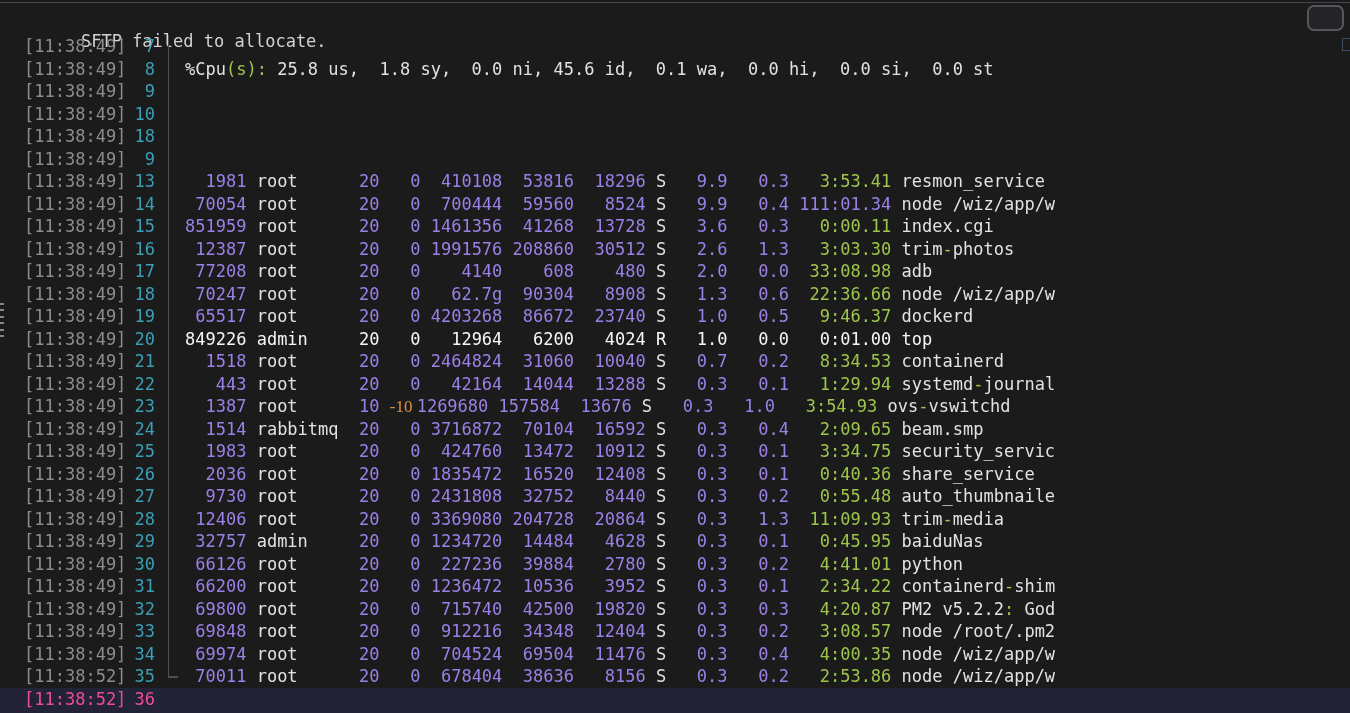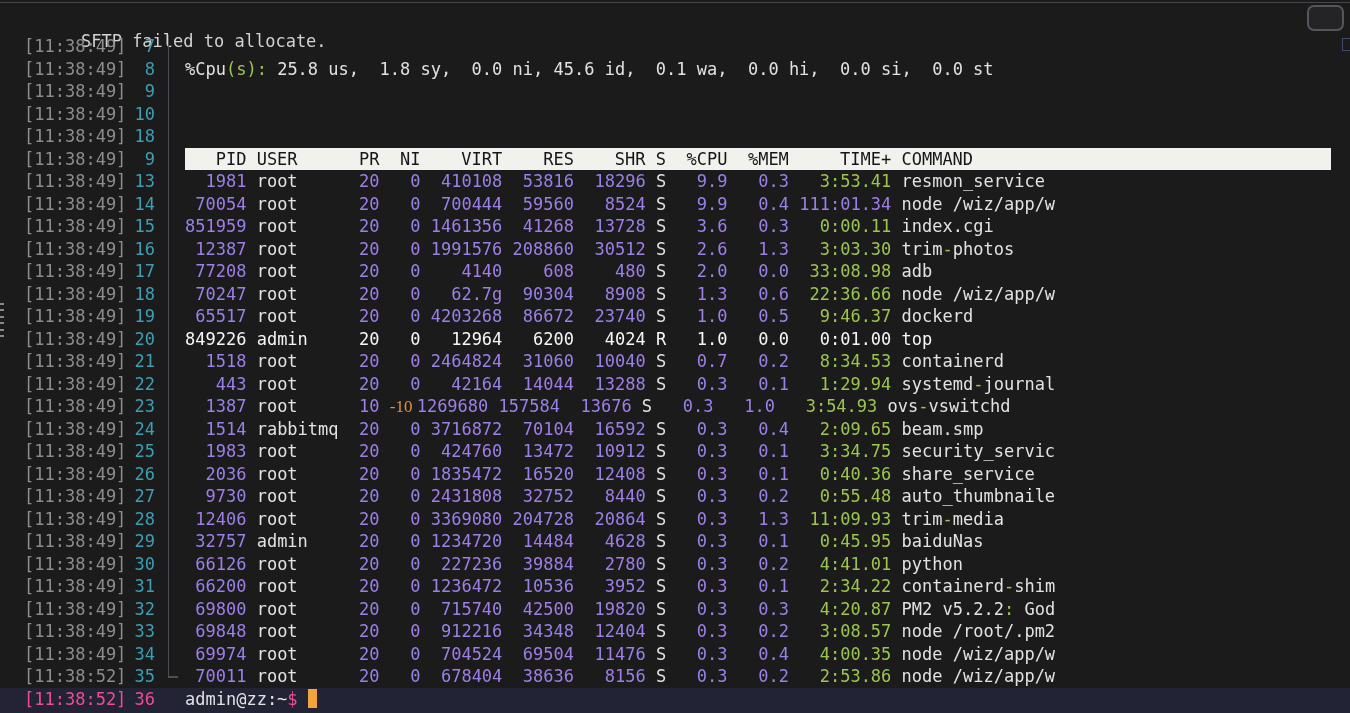--- a/index.html
+++ b/index.html
@@ -49,21 +49,21 @@
   <div class="top-hairline"></div>
   <div class="pre-line">
     <span>SFTP failed to allocate.</span>
   </div>
   <div class="rows">
       <div class="row"><div class="gutter"><span class="c-gray g-ts">[11:38:49]</span><span class="c-teal g-num">7</span></div></div>
       <div class="row"><div class="gutter"><span class="c-gray g-ts">[11:38:49]</span><span class="c-teal g-num">8</span></div><div class="content"><span class="c-w">%Cpu</span><span class="c-g">(s):</span><span class="c-w"> 25.8 us,  1.8 sy,  0.0 ni, 45.6 id,  0.1 wa,  0.0 hi,  0.0 si,  0.0 st</span></div></div>
       <div class="row"><div class="gutter"><span class="c-gray g-ts">[11:38:49]</span><span class="c-teal g-num">9</span></div></div>
       <div class="row"><div class="gutter"><span class="c-gray g-ts">[11:38:49]</span><span class="c-teal g-num">10</span></div></div>
       <div class="row"><div class="gutter"><span class="c-gray g-ts">[11:38:49]</span><span class="c-teal g-num">18</span></div><div class="content"></div></div>
-      <div class="row"><div class="gutter"><span class="c-gray g-ts">[11:38:49]</span><span class="c-teal g-num">9</span></div><div class="content"><div class="header-band"><span class="c-w" style="color: var(--header-fg);">   PID USER      PR  NI    VIRT    RES    SHR S  %CPU  %MEM     TIME+ COMMAND</span></div></div></div>
+      <div class="row"><div class="gutter"><span class="c-gray g-ts">[11:38:49]</span><span class="c-teal g-num">9</span></div></div>
       <div class="row"><div class="gutter"><span class="c-gray g-ts">[11:38:49]</span><span class="c-teal g-num">13</span></div><div class="content"><span class="c-p">  1981 </span><span class="c-w">root     </span><span class="c-p"> 20 </span><span class="c-p">  0 </span><span class="c-p"> 410108 </span><span class="c-p"> 53816 </span><span class="c-p"> 18296 </span><span class="c-w">S </span><span class="c-p">  9.9 </span><span class="c-p">  0.3 </span><span class="c-g">  3:53.41 </span><span class="c-w">resmon_service</span></div></div>
       <div class="row"><div class="gutter"><span class="c-gray g-ts">[11:38:49]</span><span class="c-teal g-num">14</span></div><div class="content"><span class="c-p"> 70054 </span><span class="c-w">root     </span><span class="c-p"> 20 </span><span class="c-p">  0 </span><span class="c-p"> 700444 </span><span class="c-p"> 59560 </span><span class="c-p">  8524 </span><span class="c-w">S </span><span class="c-p">  9.9 </span><span class="c-p">  0.4 </span><span class="c-p">111:01.34 </span><span class="c-w">node /wiz/app/w</span></div></div>
       <div class="row"><div class="gutter"><span class="c-gray g-ts">[11:38:49]</span><span class="c-teal g-num">15</span></div><div class="content"><span class="c-p">851959 </span><span class="c-w">root     </span><span class="c-p"> 20 </span><span class="c-p">  0 </span><span class="c-p">1461356 </span><span class="c-p"> 41268 </span><span class="c-p"> 13728 </span><span class="c-w">S </span><span class="c-p">  3.6 </span><span class="c-p">  0.3 </span><span class="c-g">  0:00.11 </span><span class="c-w">index.cgi</span></div></div>
       <div class="row"><div class="gutter"><span class="c-gray g-ts">[11:38:49]</span><span class="c-teal g-num">16</span></div><div class="content"><span class="c-p"> 12387 </span><span class="c-w">root     </span><span class="c-p"> 20 </span><span class="c-p">  0 </span><span class="c-p">1991576 </span><span class="c-p">208860 </span><span class="c-p"> 30512 </span><span class="c-w">S </span><span class="c-p">  2.6 </span><span class="c-p">  1.3 </span><span class="c-g">  3:03.30 </span><span class="c-w">trim</span><span class="c-g">-</span><span class="c-w">photos</span></div></div>
       <div class="row"><div class="gutter"><span class="c-gray g-ts">[11:38:49]</span><span class="c-teal g-num">17</span></div><div class="content"><span class="c-p"> 77208 </span><span class="c-w">root     </span><span class="c-p"> 20 </span><span class="c-p">  0 </span><span class="c-p">   4140 </span><span class="c-p">   608 </span><span class="c-p">   480 </span><span class="c-w">S </span><span class="c-p">  2.0 </span><span class="c-p">  0.0 </span><span class="c-g"> 33:08.98 </span><span class="c-w">adb</span></div></div>
       <div class="row"><div class="gutter"><span class="c-gray g-ts">[11:38:49]</span><span class="c-teal g-num">18</span></div><div class="content"><span class="c-p"> 70247 </span><span class="c-w">root     </span><span class="c-p"> 20 </span><span class="c-p">  0 </span><span class="c-p">  62.7g </span><span class="c-p"> 90304 </span><span class="c-p">  8908 </span><span class="c-w">S </span><span class="c-p">  1.3 </span><span class="c-p">  0.6 </span><span class="c-g"> 22:36.66 </span><span class="c-w">node /wiz/app/w</span></div></div>
       <div class="row"><div class="gutter"><span class="c-gray g-ts">[11:38:49]</span><span class="c-teal g-num">19</span></div><div class="content"><span class="c-p"> 65517 </span><span class="c-w">root     </span><span class="c-p"> 20 </span><span class="c-p">  0 </span><span class="c-p">4203268 </span><span class="c-p"> 86672 </span><span class="c-p"> 23740 </span><span class="c-w">S </span><span class="c-p">  1.0 </span><span class="c-p">  0.5 </span><span class="c-g">  9:46.37 </span><span class="c-w">dockerd</span></div></div>
       <div class="row"><div class="gutter"><span class="c-gray g-ts">[11:38:49]</span><span class="c-teal g-num">20</span></div><div class="content"><span class="c-b">849226 </span><span class="c-b">admin    </span><span class="c-b"> 20 </span><span class="c-b">  0 </span><span class="c-b">  12964 </span><span class="c-b">  6200 </span><span class="c-b">  4024 </span><span class="c-b">R </span><span class="c-b">  1.0 </span><span class="c-b">  0.0 </span><span class="c-b">  0:01.00 </span><span class="c-b">top</span></div></div>
       <div class="row"><div class="gutter"><span class="c-gray g-ts">[11:38:49]</span><span class="c-teal g-num">21</span></div><div class="content"><span class="c-p">  1518 </span><span class="c-w">root     </span><span class="c-p"> 20 </span><span class="c-p">  0 </span><span class="c-p">2464824 </span><span class="c-p"> 31060 </span><span class="c-p"> 10040 </span><span class="c-w">S </span><span class="c-p">  0.7 </span><span class="c-p">  0.2 </span><span class="c-g">  8:34.53 </span><span class="c-w">containerd</span></div></div>
       <div class="row"><div class="gutter"><span class="c-gray g-ts">[11:38:49]</span><span class="c-teal g-num">22</span></div><div class="content"><span class="c-p">   443 </span><span class="c-w">root     </span><span class="c-p"> 20 </span><span class="c-p">  0 </span><span class="c-p">  42164 </span><span class="c-p"> 14044 </span><span class="c-p"> 13288 </span><span class="c-w">S </span><span class="c-p">  0.3 </span><span class="c-p">  0.1 </span><span class="c-g">  1:29.94 </span><span class="c-w">systemd</span><span class="c-g">-</span><span class="c-w">journal</span></div></div>
@@ -73,20 +73,20 @@
       <div class="row"><div class="gutter"><span class="c-gray g-ts">[11:38:49]</span><span class="c-teal g-num">26</span></div><div class="content"><span class="c-p">  2036 </span><span class="c-w">root     </span><span class="c-p"> 20 </span><span class="c-p">  0 </span><span class="c-p">1835472 </span><span class="c-p"> 16520 </span><span class="c-p"> 12408 </span><span class="c-w">S </span><span class="c-p">  0.3 </span><span class="c-p">  0.1 </span><span class="c-g">  0:40.36 </span><span class="c-w">share_service</span></div></div>
       <div class="row"><div class="gutter"><span class="c-gray g-ts">[11:38:49]</span><span class="c-teal g-num">27</span></div><div class="content"><span class="c-p">  9730 </span><span class="c-w">root     </span><span class="c-p"> 20 </span><span class="c-p">  0 </span><span class="c-p">2431808 </span><span class="c-p"> 32752 </span><span class="c-p">  8440 </span><span class="c-w">S </span><span class="c-p">  0.3 </span><span class="c-p">  0.2 </span><span class="c-g">  0:55.48 </span><span class="c-w">auto_thumbnaile</span></div></div>
       <div class="row"><div class="gutter"><span class="c-gray g-ts">[11:38:49]</span><span class="c-teal g-num">28</span></div><div class="content"><span class="c-p"> 12406 </span><span class="c-w">root     </span><span class="c-p"> 20 </span><span class="c-p">  0 </span><span class="c-p">3369080 </span><span class="c-p">204728 </span><span class="c-p"> 20864 </span><span class="c-w">S </span><span class="c-p">  0.3 </span><span class="c-p">  1.3 </span><span class="c-g"> 11:09.93 </span><span class="c-w">trim</span><span class="c-g">-</span><span class="c-w">media</span></div></div>
       <div class="row"><div class="gutter"><span class="c-gray g-ts">[11:38:49]</span><span class="c-teal g-num">29</span></div><div class="content"><span class="c-p"> 32757 </span><span class="c-w">admin    </span><span class="c-p"> 20 </span><span class="c-p">  0 </span><span class="c-p">1234720 </span><span class="c-p"> 14484 </span><span class="c-p">  4628 </span><span class="c-w">S </span><span class="c-p">  0.3 </span><span class="c-p">  0.1 </span><span class="c-g">  0:45.95 </span><span class="c-w">baiduNas</span></div></div>
       <div class="row"><div class="gutter"><span class="c-gray g-ts">[11:38:49]</span><span class="c-teal g-num">30</span></div><div class="content"><span class="c-p"> 66126 </span><span class="c-w">root     </span><span class="c-p"> 20 </span><span class="c-p">  0 </span><span class="c-p"> 227236 </span><span class="c-p"> 39884 </span><span class="c-p">  2780 </span><span class="c-w">S </span><span class="c-p">  0.3 </span><span class="c-p">  0.2 </span><span class="c-g">  4:41.01 </span><span class="c-w">python</span></div></div>
       <div class="row"><div class="gutter"><span class="c-gray g-ts">[11:38:49]</span><span class="c-teal g-num">31</span></div><div class="content"><span class="c-p"> 66200 </span><span class="c-w">root     </span><span class="c-p"> 20 </span><span class="c-p">  0 </span><span class="c-p">1236472 </span><span class="c-p"> 10536 </span><span class="c-p">  3952 </span><span class="c-w">S </span><span class="c-p">  0.3 </span><span class="c-p">  0.1 </span><span class="c-g">  2:34.22 </span><span class="c-w">containerd</span><span class="c-g">-</span><span class="c-w">shim</span></div></div>
       <div class="row"><div class="gutter"><span class="c-gray g-ts">[11:38:49]</span><span class="c-teal g-num">32</span></div><div class="content"><span class="c-p"> 69800 </span><span class="c-w">root     </span><span class="c-p"> 20 </span><span class="c-p">  0 </span><span class="c-p"> 715740 </span><span class="c-p"> 42500 </span><span class="c-p"> 19820 </span><span class="c-w">S </span><span class="c-p">  0.3 </span><span class="c-p">  0.3 </span><span class="c-g">  4:20.87 </span><span class="c-w">PM2 v5.2.2</span><span class="c-g">:</span><span class="c-w"> God</span></div></div>
       <div class="row"><div class="gutter"><span class="c-gray g-ts">[11:38:49]</span><span class="c-teal g-num">33</span></div><div class="content"><span class="c-p"> 69848 </span><span class="c-w">root     </span><span class="c-p"> 20 </span><span class="c-p">  0 </span><span class="c-p"> 912216 </span><span class="c-p"> 34348 </span><span class="c-p"> 12404 </span><span class="c-w">S </span><span class="c-p">  0.3 </span><span class="c-p">  0.2 </span><span class="c-g">  3:08.57 </span><span class="c-w">node /root/.pm2</span></div></div>
       <div class="row"><div class="gutter"><span class="c-gray g-ts">[11:38:49]</span><span class="c-teal g-num">34</span></div><div class="content"><span class="c-p"> 69974 </span><span class="c-w">root     </span><span class="c-p"> 20 </span><span class="c-p">  0 </span><span class="c-p"> 704524 </span><span class="c-p"> 69504 </span><span class="c-p"> 11476 </span><span class="c-w">S </span><span class="c-p">  0.3 </span><span class="c-p">  0.4 </span><span class="c-g">  4:00.35 </span><span class="c-w">node /wiz/app/w</span></div></div>
       <div class="row"><div class="gutter"><span class="c-gray g-ts">[11:38:52]</span><span class="c-teal g-num">35</span></div><div class="content"><span class="c-p"> 70011 </span><span class="c-w">root     </span><span class="c-p"> 20 </span><span class="c-p">  0 </span><span class="c-p"> 678404 </span><span class="c-p"> 38636 </span><span class="c-p">  8156 </span><span class="c-w">S </span><span class="c-p">  0.3 </span><span class="c-p">  0.2 </span><span class="c-g">  2:53.86 </span><span class="c-w">node /wiz/app/w</span></div></div>
-      <div class="row prompt-row"><div class="gutter"><span class="g-ts c-pk">[11:38:52]</span><span class="g-num c-pk">36</span></div><div class="content"><span class="c-w">admin@zz:~</span><span class="c-pk">$</span><span class="c-w"> </span><span class="cursor"></span></div></div>
+      <div class="row prompt-row"><div class="gutter"><span class="g-ts c-pk">[11:38:52]</span><span class="g-num c-pk">36</span></div></div>
     </div>
   <div class="sep-v"></div>
   <div class="sep-h"></div>
   <div class="drag-handle"></div>
   <div class="tr-button"></div>
   <div class="scroll-marker"></div>
 </div>
 
 </body></html>

